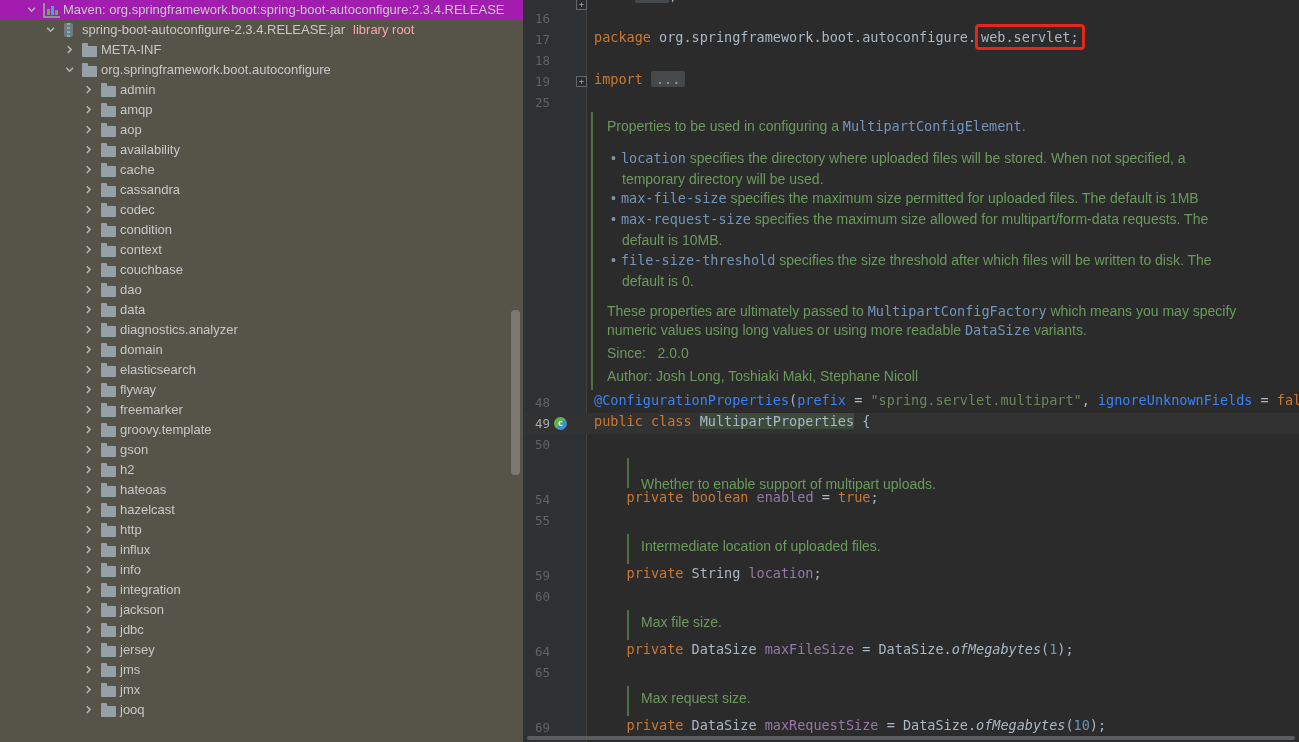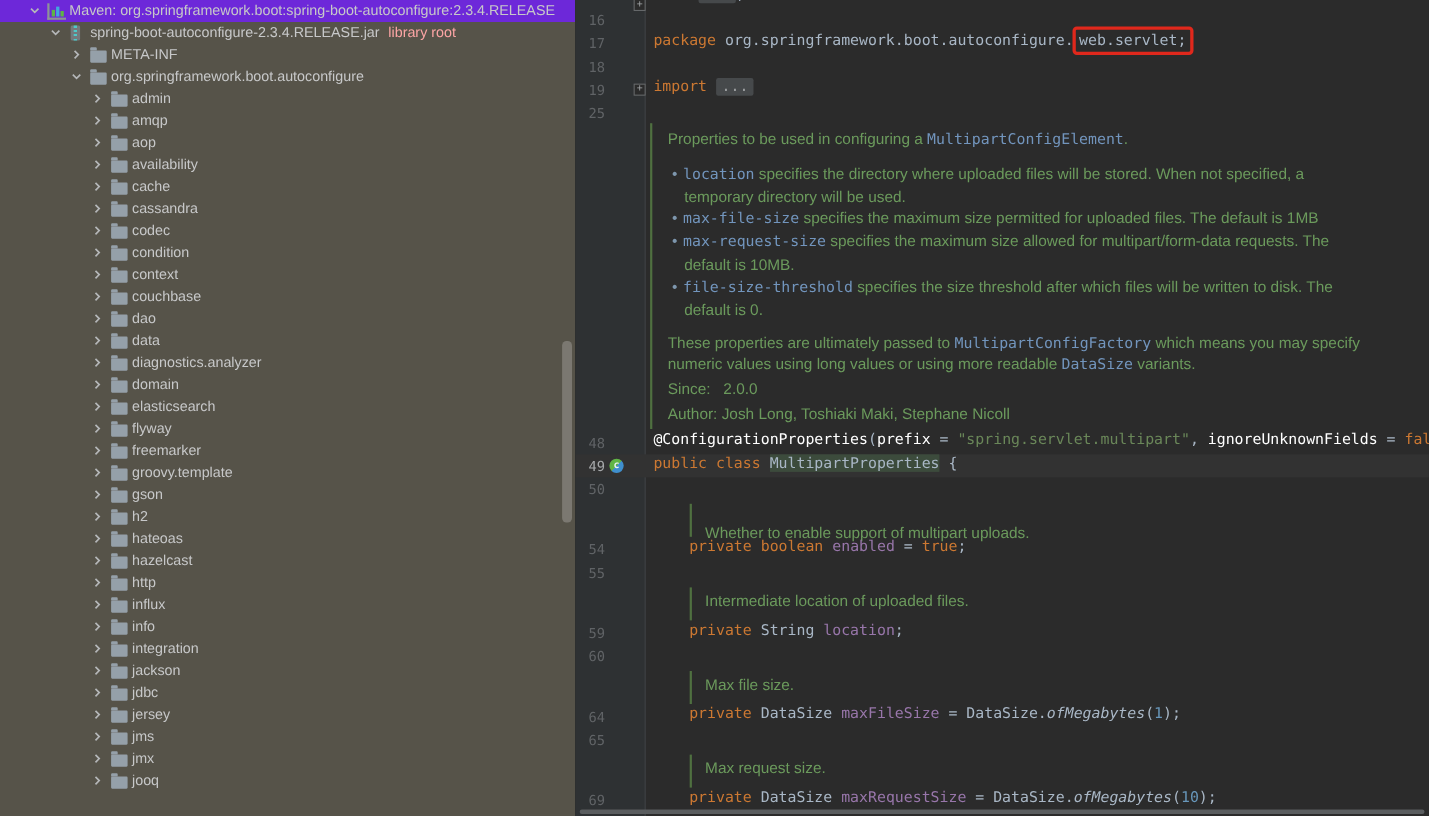--- a/index.html
+++ b/index.html
@@ -2,21 +2,21 @@
 <html><head>
 <meta charset="utf-8">
 <style>
   html,body{margin:0;padding:0;background:#2b2b2b;}
   body{width:1299px;height:742px;overflow:hidden;font-family:"Liberation Sans",sans-serif;}
   #app{position:relative;width:1299px;height:742px;}
 
   
   .tree-panel{position:absolute;left:0;top:0;width:523px;height:742px;background:#565349;overflow:hidden;}
   .tree-row{position:relative;height:20px;}
-  .tree-row.selected{background:#6d28d9;}
+  .tree-row.selected{background:#a21caf;}
   .chev{position:absolute;top:4px;}
   .tree-label{position:absolute;top:2px;font-size:13px;color:#c7c8c9;white-space:pre;}
   .tree-suffix{color:#fca5a5;margin-left:8px;}
   .folder{position:absolute;top:6px;width:15px;height:11px;background:#95a0a9;border-radius:1px;}
   .folder::before{content:"";position:absolute;top:-3px;left:0;width:6px;height:3px;background:#95a0a9;border-radius:1px 1px 0 0;}
   .mvn{position:absolute;top:3px;width:15px;height:13px;border-left:2px solid #8d9397;border-bottom:2px solid #8d9397;}
   .mvn .b{position:absolute;bottom:1px;width:3px;}
   .mvn .g1{left:2px;height:6px;background:#5fb544;}
   .mvn .bl{left:6px;height:9px;background:#41a8dd;}
   .mvn .g2{left:10px;height:5px;background:#5fb544;}
@@ -26,21 +26,21 @@
   .vscroll{position:absolute;left:511px;top:310px;width:9px;height:165px;background:rgba(255,255,255,.22);border-radius:4px;}
 
   
   .editor-panel{position:absolute;left:523px;top:0;width:776px;height:742px;background:#2b2b2b;overflow:hidden;}
   .gutter{position:absolute;left:0;top:0;width:63px;height:742px;background:#2e3133;border-right:1px solid #3f4245;}
   .caretline{position:absolute;left:0;width:776px;height:21px;background:#323232;}
   .lnum{position:absolute;left:0;width:27px;text-align:right;font:12.5px "DejaVu Sans Mono",monospace;color:#606366;line-height:21px;white-space:pre;}
   .lnum.cur{color:#a6a8aa;}
   .cline{position:absolute;left:71px;height:21px;line-height:21px;font:13.5px "DejaVu Sans Mono",monospace;white-space:pre;color:#a9b7c6;}
   .kw{color:#cc7832;}
-  .ann{color:#ffffff;}
+  .ann{color:#3b82f6;}
   .str{color:#6a8759;}
   .n{color:#6897bb;}
   .field{color:#9876aa;}
   .it{color:#a9b7c6;font-style:italic;}
   .plain{color:#a9b7c6;}
   .hl{background:#3c4b3c;}
   .chip{background:#46494b;color:#9da0a2;border-radius:2px;padding:0 5px;}
   .boxed{border:3px solid #e0281c;border-radius:4px;padding:2px 3px;margin:0 -1px;}
   .docline{position:absolute;line-height:21px;font:14px "Liberation Sans",sans-serif;color:#6b9a5c;white-space:pre;}
   .doccode{font:13.5px "DejaVu Sans Mono",monospace;color:#7295bd;}

